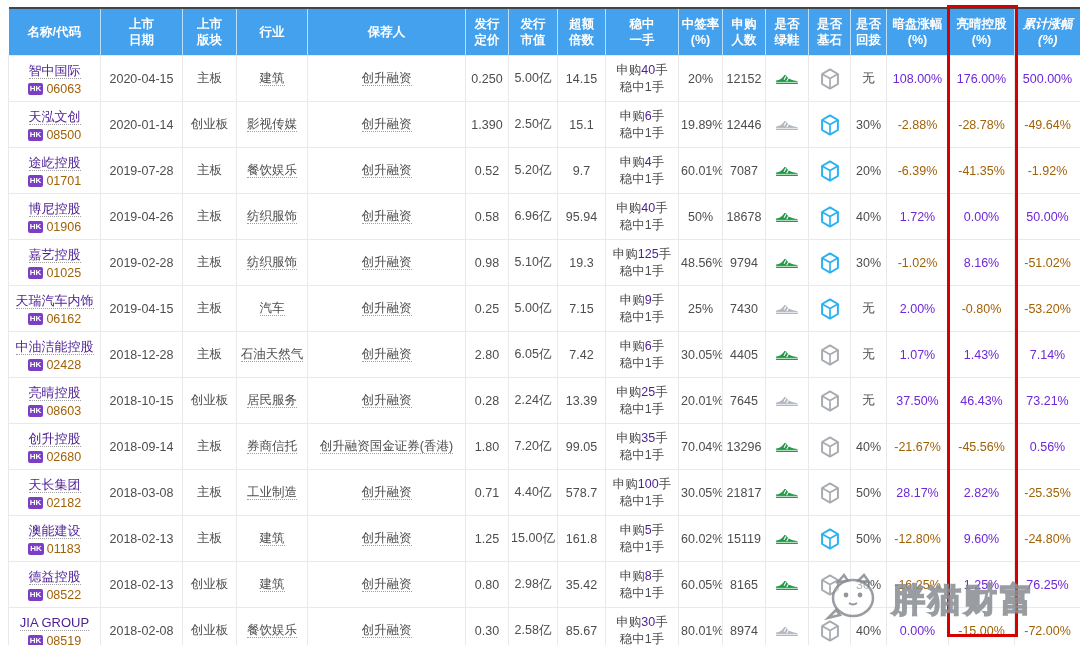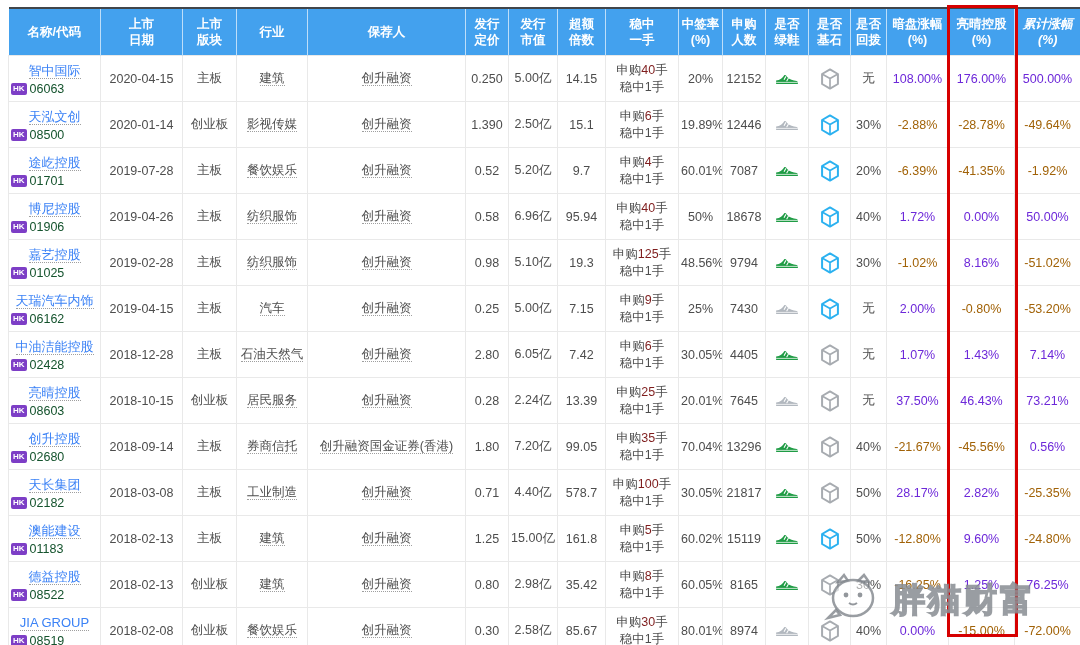--- a/index.html
+++ b/index.html
@@ -15,30 +15,30 @@
     text-align:center;vertical-align:middle;height:46px;padding:0;
     border-right:1px solid rgba(255,255,255,.65);
   }
   th:last-child{border-right:none;font-style:italic;}
   th .hline{display:block;line-height:16px;}
   td{
     border:1px solid #e9e9e9;text-align:center;vertical-align:middle;
     height:45px;padding:0 2px;font-size:12.5px;color:#4d4d4d;background:#fff;
     overflow:hidden;white-space:nowrap;
   }
-  .name-line{font-size:13px;color:#3b82f6;line-height:17px;}
+  .name-line{font-size:13px;color:#4c1d95;line-height:17px;}
   .dotted{border-bottom:1px dotted #9f9f9f;cursor:pointer;text-decoration:none;color:inherit;}
-  .code-line{margin-top:3px;line-height:14px;display:flex;align-items:center;gap:3px;}
+  .code-line{margin-top:3px;line-height:14px;display:flex;align-items:center;justify-content:center;gap:3px;}
   .hk-badge{
     display:inline-block;background:#7d3ec6;color:#fff;font-size:8px;font-weight:bold;
     padding:1px 2px;border-radius:2px;line-height:10px;
   }
-  .code-text{color:#14532d;font-size:12.5px;}
+  .code-text{color:#a16207;font-size:12.5px;}
   .two-line{line-height:17px;}
-  .red-num{color:#7f1d1d;}
+  .red-num{color:#4c1d95;}
   .pos{color:#6d28d9;}
   .neg{color:#a16207;}
   .icon-cell svg{display:inline-block;vertical-align:middle;}
   .highlight-box{
     position:absolute;border:3px solid #d60000;pointer-events:none;
     box-sizing:border-box;z-index:5;
   }
   .watermark{
     position:absolute;left:824px;top:572px;z-index:6;display:flex;align-items:center;gap:10px;
     pointer-events:none;

